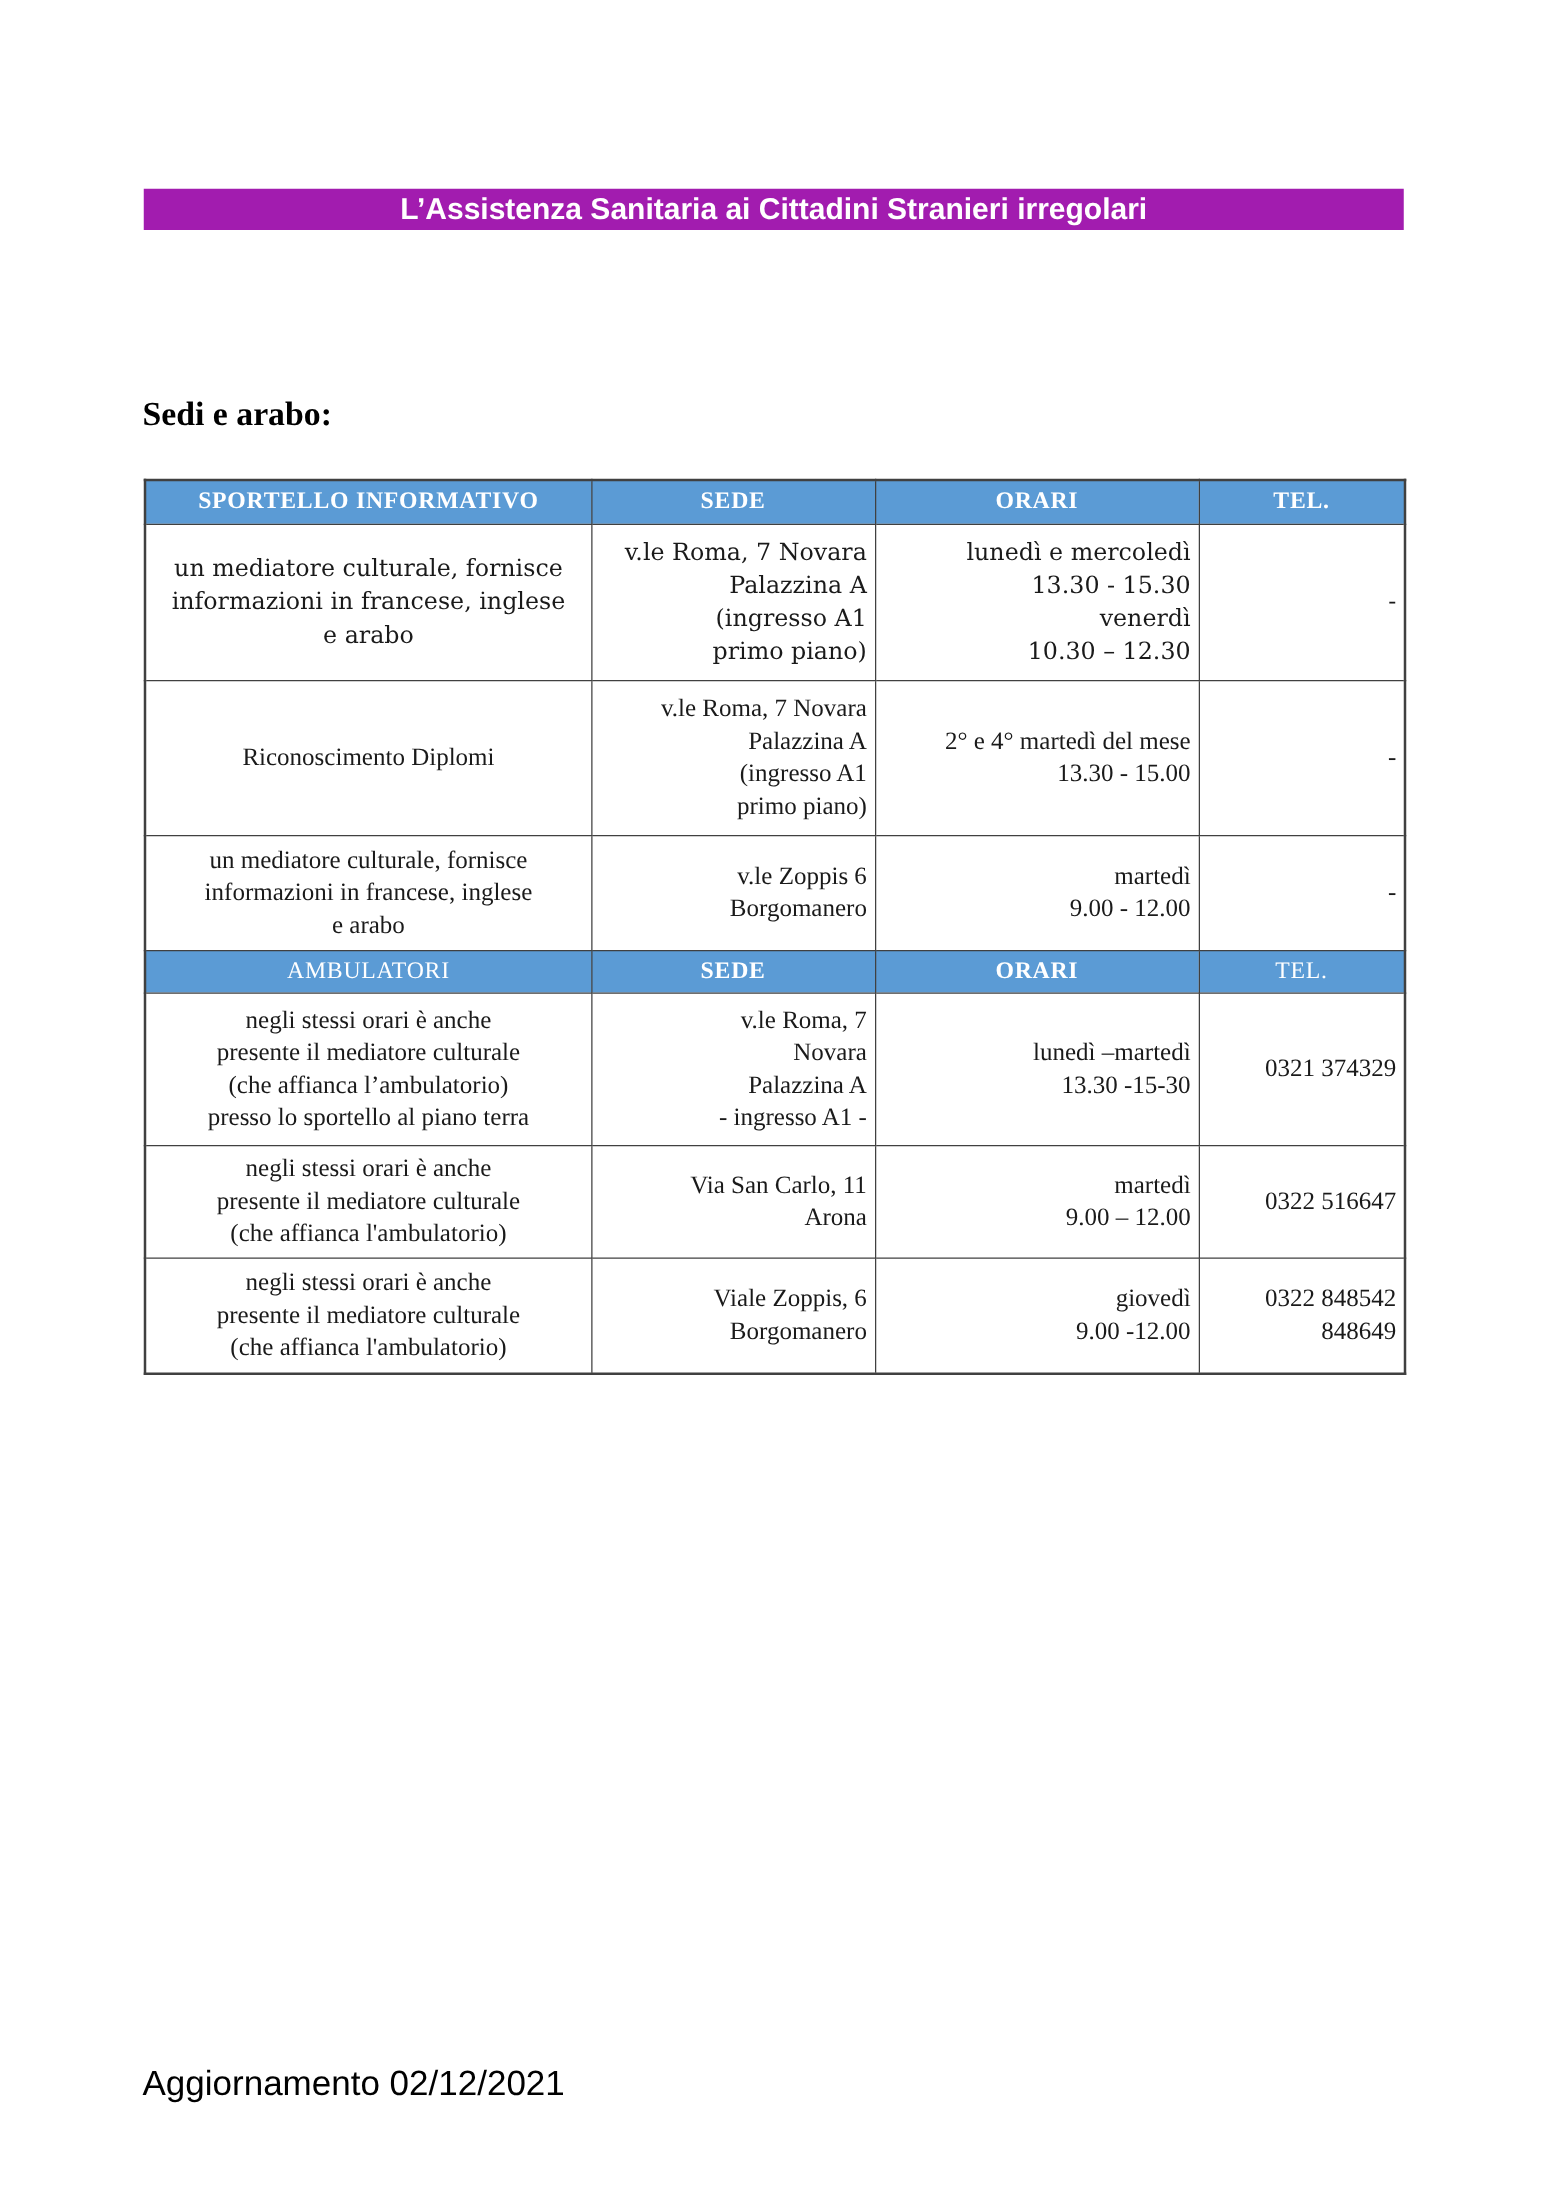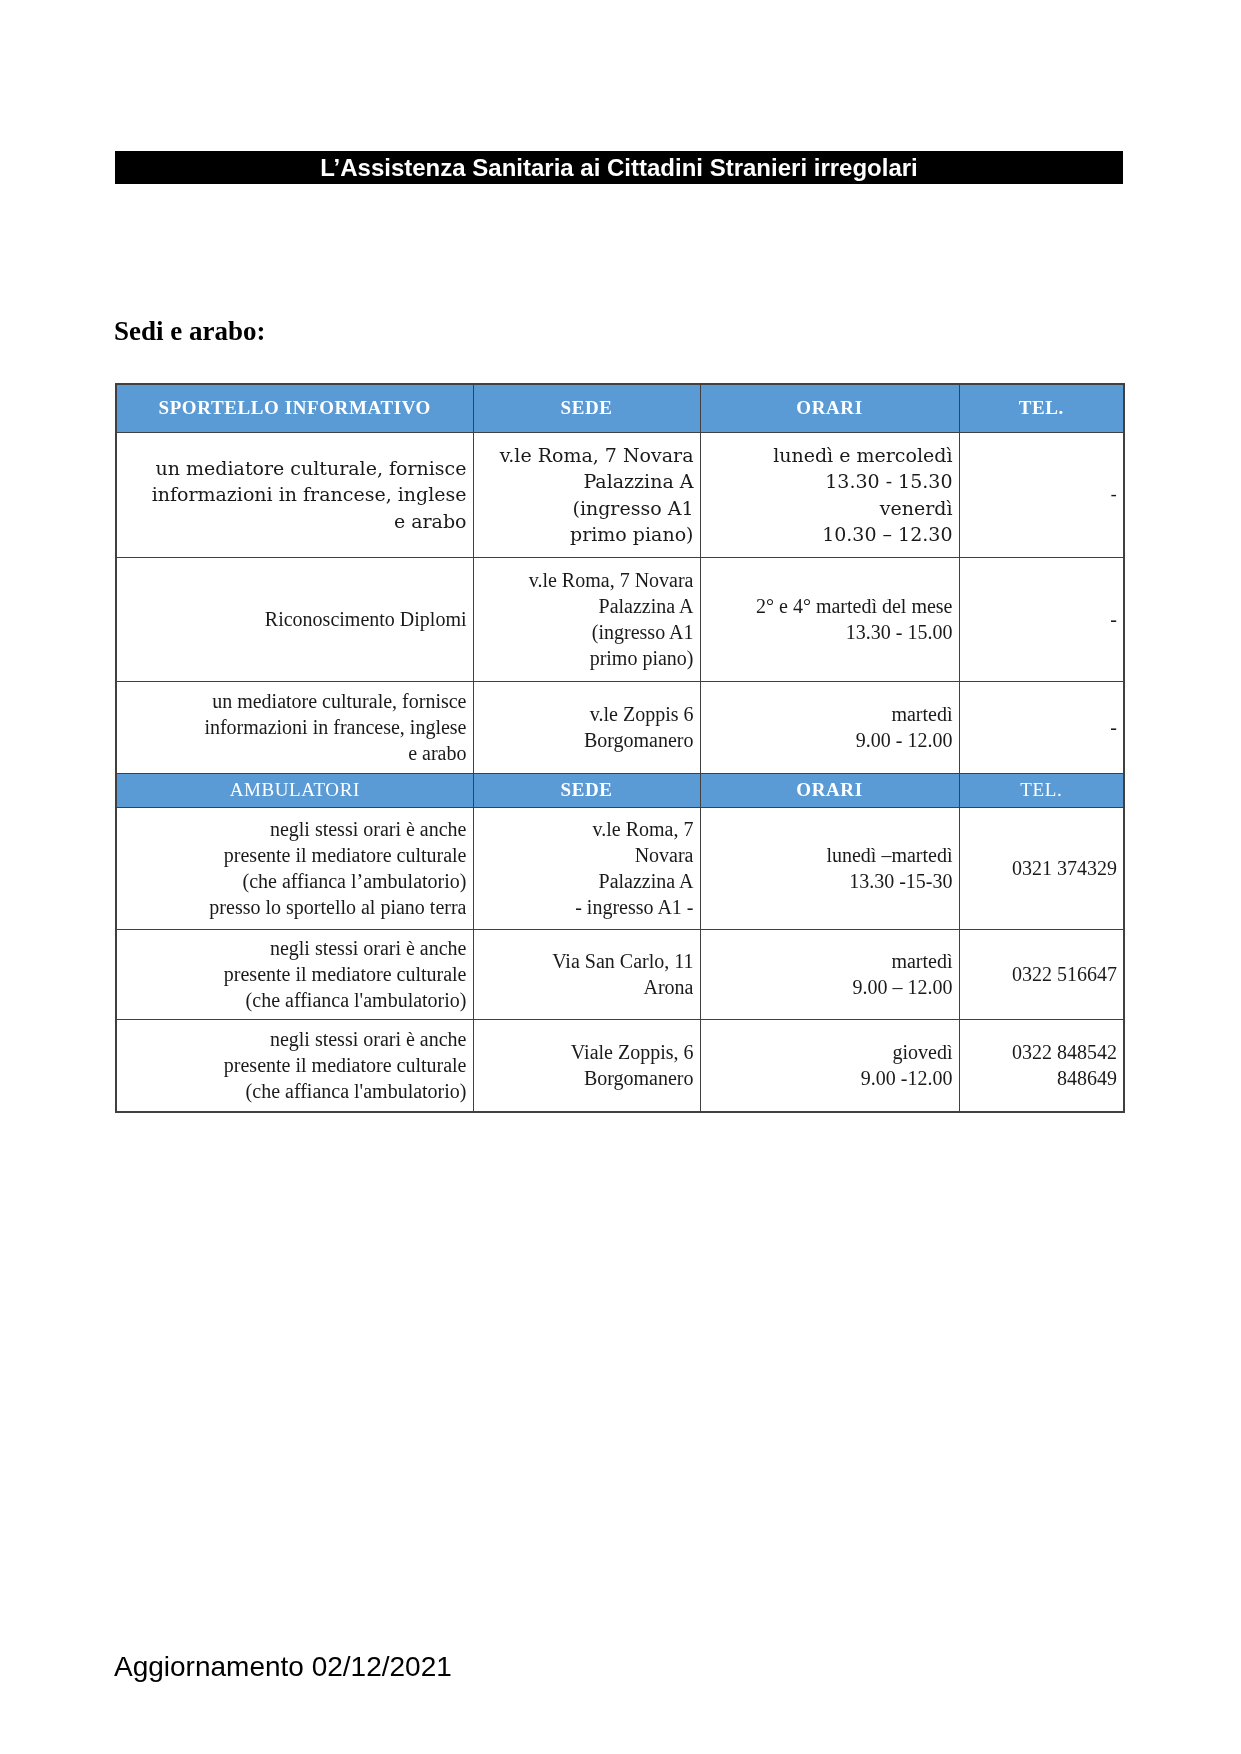--- a/index.html
+++ b/index.html
@@ -14,21 +14,21 @@
     font-family: "Liberation Serif", serif;
     color: #1a1a1a;
   }
 
   
   .banner {
     position: absolute;
     left: 115px;
     top: 151px;
     width: 1008px;
-    background: #000000;
+    background: #a21caf;
     color: #ffffff;
     font-family: "Liberation Sans", sans-serif;
     font-size: 24px;
     text-align: center;
   }
   .banner-row {
     height: 33px;
     line-height: 33px;
     white-space: nowrap;
   }
@@ -71,25 +71,25 @@
   table.isi th {
     background: #5b9bd5;
     color: #ffffff;
     font-weight: bold;
     font-size: 19px;
     letter-spacing: 0.6px;
     text-align: center;
     white-space: nowrap;
   }
   table.isi th.th-normal { font-weight: normal; }
-  td.desc   { text-align: right; padding-left: 9px; }
+  td.desc   { text-align: center; padding-left: 9px; }
   td.center { text-align: right; }
   
   tr.wide td { font-family: "DejaVu Serif", serif; font-size: 19px; line-height: 1.38; }
-  tr.r-head1 { height: 48px; }
+  tr.r-head1 { height: 35px; }
   tr.r1 { height: 125px; }
   tr.r2 { height: 124px; }
   tr.r3 { height: 92px; }
   tr.r-head2 { height: 34px; }
   tr.r4 { height: 122px; }
   tr.r5 { height: 90px; }
   tr.r6 { height: 93px; }
 
   
   .footer {

